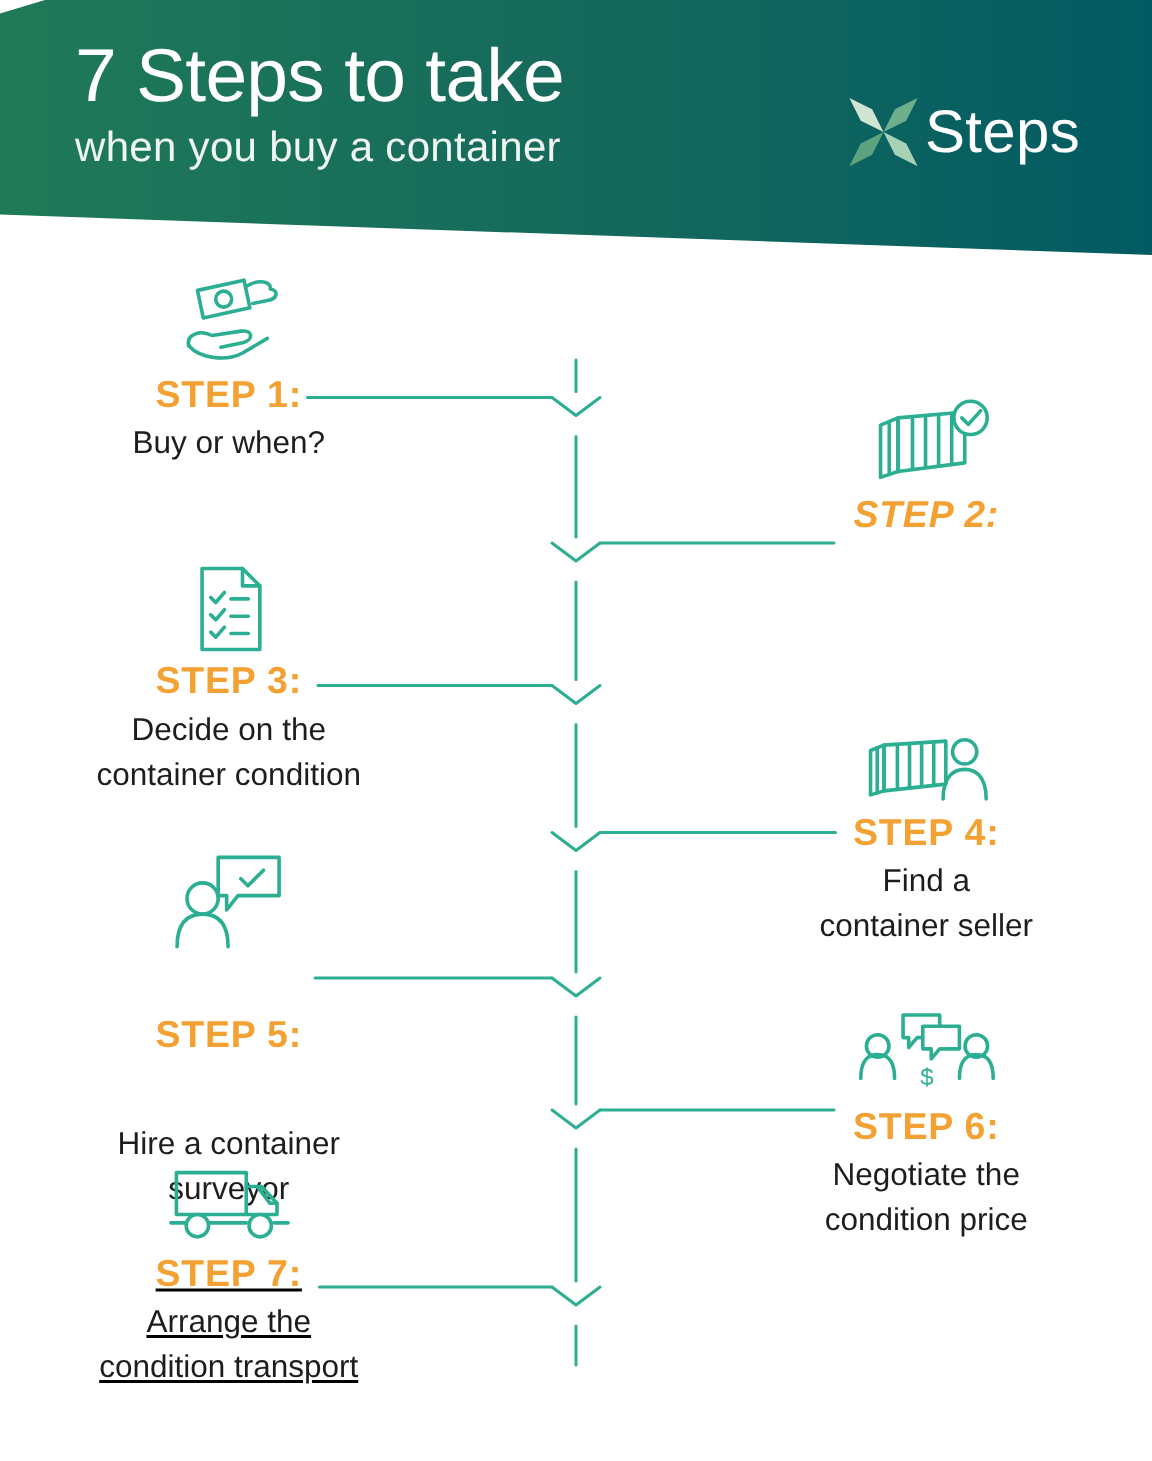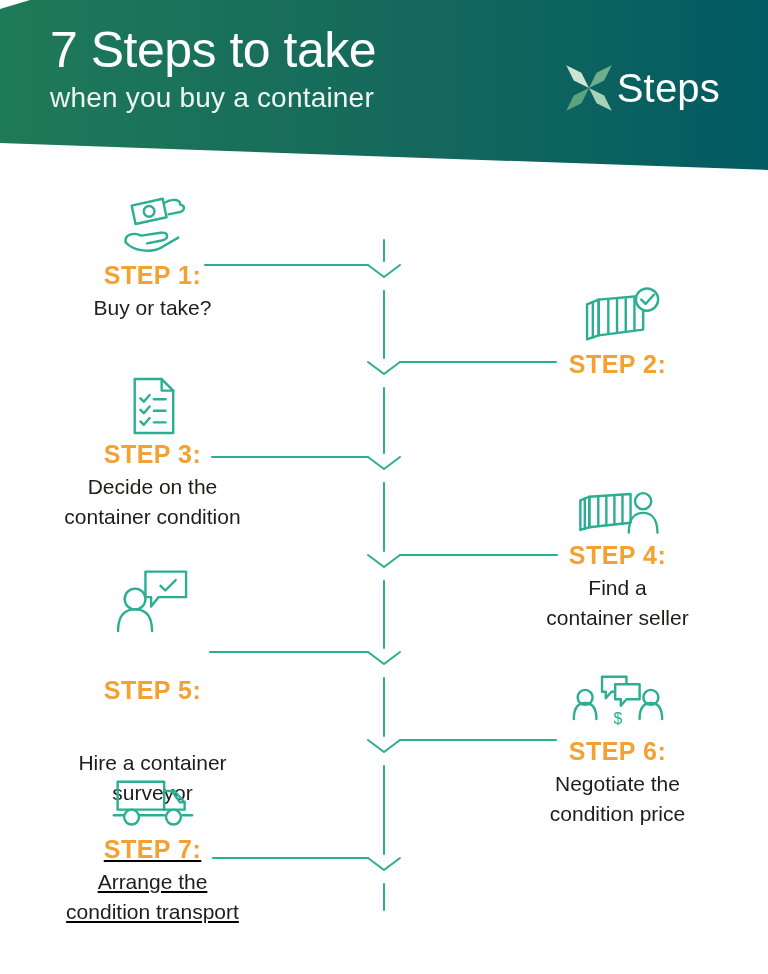--- a/index.html
+++ b/index.html
@@ -38,21 +38,21 @@
   .step.left{left:10px;}
   .step.right{left:475px;}
   .step-icon{display:block;margin-bottom:4px;}
   .step-icon *{vector-effect:non-scaling-stroke;}
   .step-label{
     font-size:25px;font-weight:700;color:#F2A132;letter-spacing:0.5px;line-height:26px;
   }
   .step-desc{
     margin-top:5px;font-size:21px;color:#1D1D1B;line-height:30px;white-space:pre-line;
   }
-  .s1{top:192px;} .s2{top:287px;} .s3{top:375px;} .s4{top:486px;}
+  .s1{top:180px;} .s2{top:266px;font-style:italic;} .s3{top:375px;} .s4{top:486px;}
   .s5{top:565px;gap:40px;} .s6{top:672px;} .s7{top:778px;text-decoration:underline;}
   .icon-stroke{fill:none;stroke:#2BAE92;stroke-width:2.4;stroke-linecap:round;stroke-linejoin:round;}
   .icon-fillwhite{fill:#ffffff;stroke:#2BAE92;stroke-width:2.4;stroke-linecap:round;stroke-linejoin:round;}
 </style>
 </head>
 <body>
 
 <div class="header">
   <div class="title-block">
     <div class="main-title">7 Steps to take</div>
@@ -103,21 +103,21 @@
   <svg class="step-icon" width="88" height="66" viewBox="0 0 88 68">
     <g class="icon-stroke">
       <path d="M22 14 L54 7 L58 26 L26 33 Z"></path>
       <circle cx="40" cy="20" r="5.5"></circle>
       <path d="M56 11 C64 6 73 8 72 13 C78 14 77 20 70 21 L60 23"></path>
       <path d="M16 52 C14 44 24 41 32 45 L52 42 C60 41 61 48 53 50 L38 53"></path>
       <path d="M16 52 C24 61 42 63 53 57 L70 47"></path>
     </g>
   </svg>
   <div class="step-label">STEP 1:</div>
-  <div class="step-desc">Buy or take?</div>
+  <div class="step-desc">Buy or when?</div>
 </div>
 
 <div class="step right s2">
   <svg class="step-icon" width="92" height="60" viewBox="0 0 92 62">
     <g class="icon-stroke">
       <path d="M26 13 L72 9 L72 44 L26 50 Z"></path>
       <path d="M14 18 L26 13 L26 50 L14 54 Z"></path>
       <path d="M20 15.5 V52"></path>
       <path d="M36 14 V48"></path>
       <path d="M45 13 V46.5"></path>

